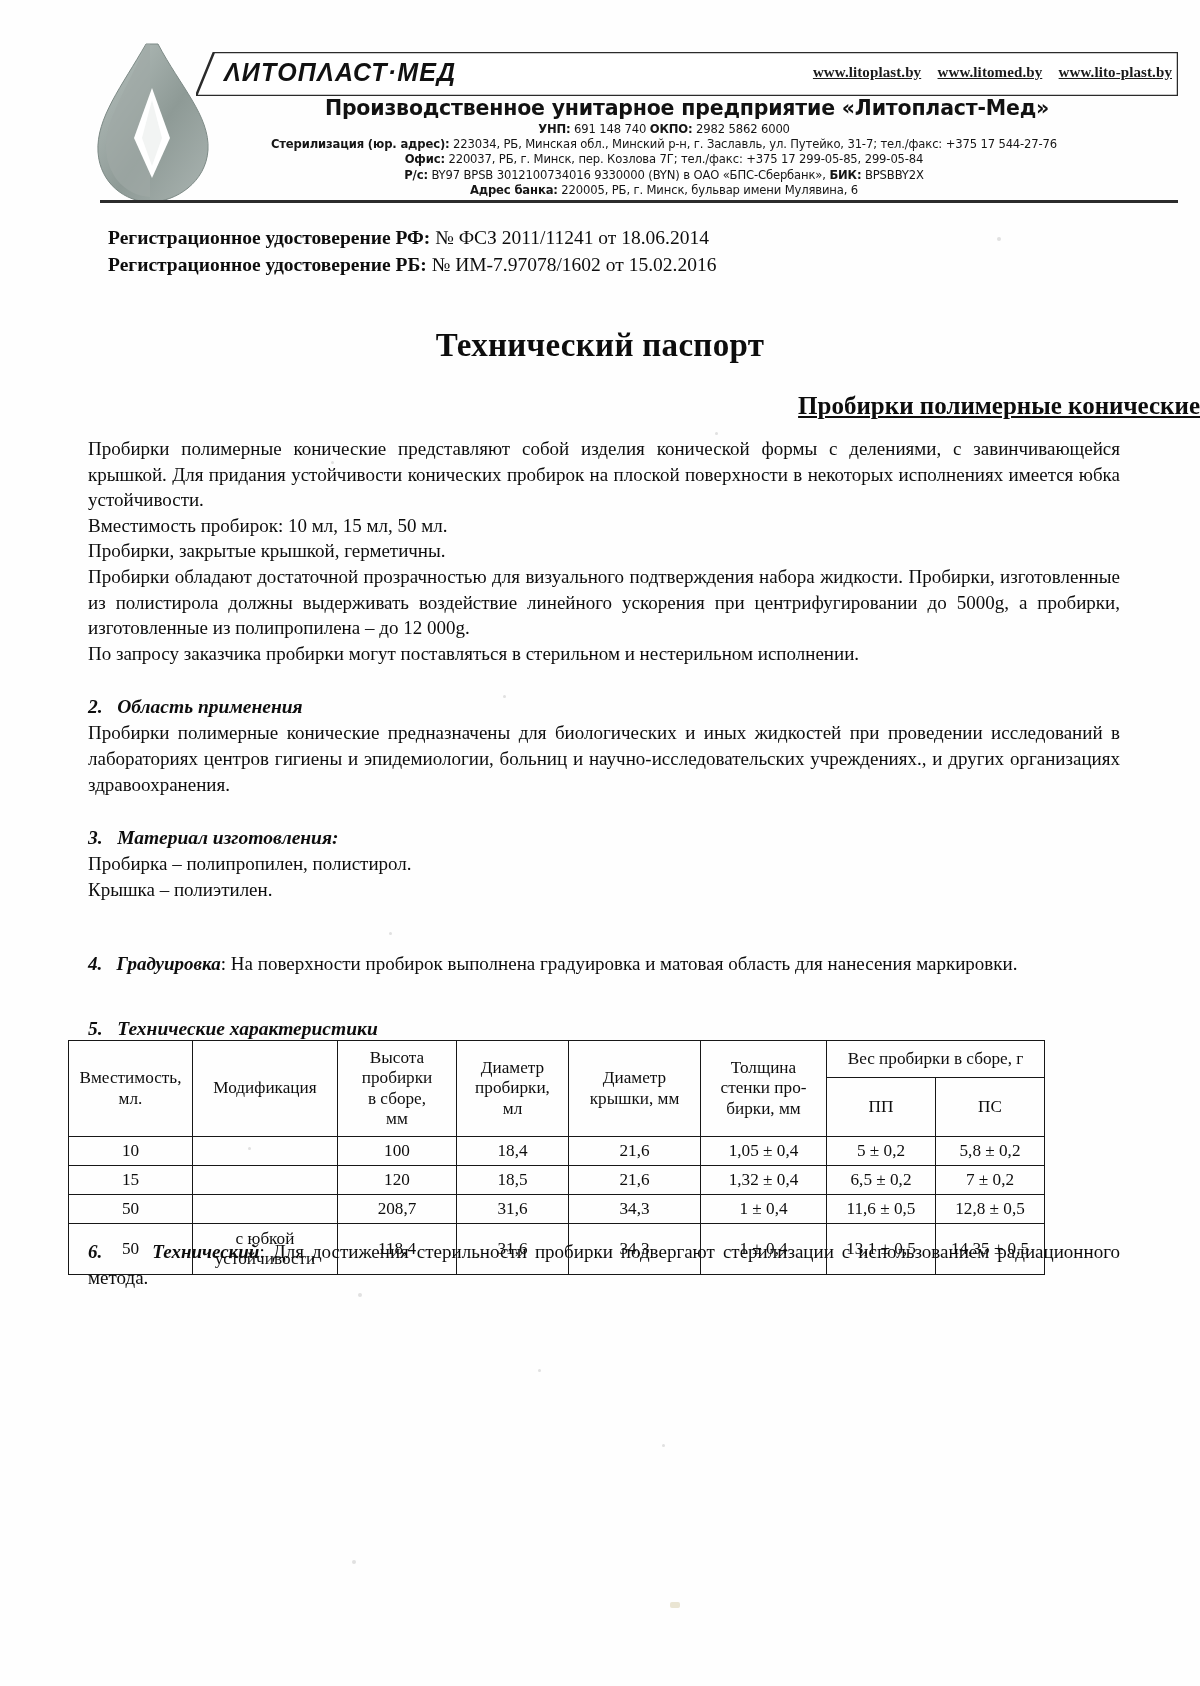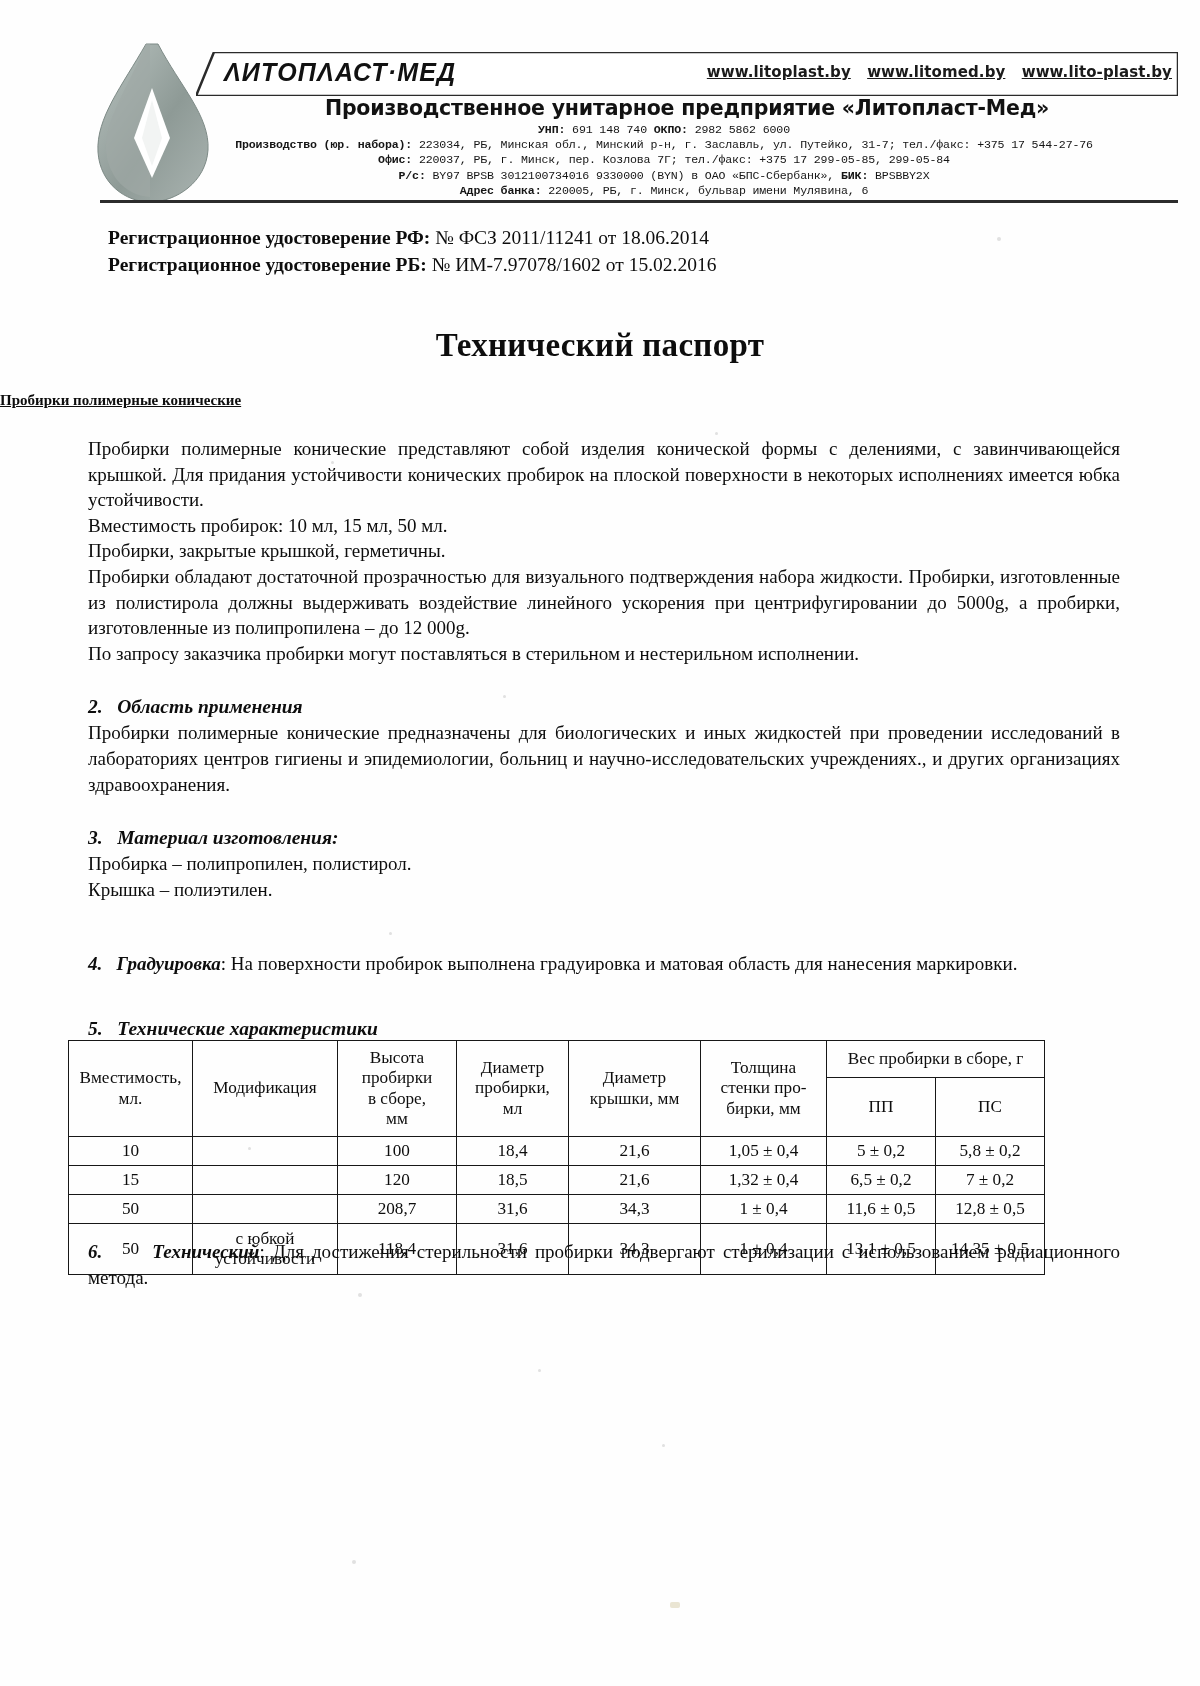--- a/index.html
+++ b/index.html
@@ -62,21 +62,21 @@
   .brand-sites {
     position: absolute;
     right: 6px;
     top: 11px;
     font-family: "DejaVu Sans", sans-serif;
     font-weight: bold;
     font-size: 15px;
     color: #1b1b1b;
     letter-spacing: 0.1px;
   }
-  .brand-sites span { text-decoration: underline; margin-left: 11px; }
+  .brand-sites span { text-decoration: underline; margin-left: 11px; font-family: Liberation Serif, serif; }
 
   .company-name {
     position: absolute;
     left: 196px;
     right: 22px;
     top: 96px;
     text-align: center;
     font-family: "DejaVu Sans", sans-serif;
     font-weight: bold;
     font-size: 20.5px;
@@ -88,21 +88,21 @@
     left: 150px;
     right: 22px;
     top: 122px;
     text-align: center;
     font-family: "DejaVu Sans", sans-serif;
     font-size: 11.6px;
     line-height: 15.2px;
     color: #151515;
     letter-spacing: -0.15px;
   }
-  .org-lines .ln { white-space: nowrap; font-family: Liberation Mono, monospace; }
+  .org-lines .ln { white-space: nowrap; }
   .org-lines b { font-weight: bold; }
   .rule-bottom {
     position: absolute;
     left: 100px;
     right: 22px;
     top: 200px;
     height: 3px;
     background: #2c2c2c;
   }
 
@@ -124,22 +124,22 @@
     top: 327px;
     text-align: center;
     font-size: 33px;
     font-weight: bold;
     letter-spacing: 0.3px;
   }
   .doc-subtitle {
     position: absolute;
     left: 0; right: 0;
     top: 392px;
-    text-align: left;
-    font-size: 15px;
+    text-align: right;
+    font-size: 25px;
     font-weight: bold;
     text-decoration: underline;
   }
 
   
   .body {
     position: absolute;
     left: 88px;
     top: 436px;
     width: 1032px;
@@ -253,21 +253,21 @@
         <span>www.litoplast.by</span>
         <span>www.litomed.by</span>
         <span>www.lito-plast.by</span>
       </div>
     </div>
 
     <div class="company-name">Производственное унитарное предприятие «Литопласт-Мед»</div>
 
     <div class="org-lines">
       <div class="ln"><b>УНП:</b> 691 148 740  <b>ОКПО:</b> 2982 5862 6000</div>
-      <div class="ln"><b>Производство (юр. набора):</b> 223034, РБ, Минская обл., Минский р-н, г. Заславль, ул. Путейко, 31-7; тел./факс: +375 17 544-27-76</div>
+      <div class="ln"><b>Стерилизация (юр. адрес):</b> 223034, РБ, Минская обл., Минский р-н, г. Заславль, ул. Путейко, 31-7; тел./факс: +375 17 544-27-76</div>
       <div class="ln"><b>Офис:</b> 220037, РБ, г. Минск, пер. Козлова 7Г; тел./факс: +375 17 299-05-85, 299-05-84</div>
       <div class="ln"><b>Р/с:</b> BY97 BPSB 3012100734016 9330000 (BYN) в ОАО «БПС-Сбербанк», <b>БИК:</b> BPSBBY2X</div>
       <div class="ln"><b>Адрес банка:</b> 220005, РБ, г. Минск, бульвар имени Мулявина, 6</div>
     </div>
 
     <div class="rule-bottom"></div>
   </div>
 
   <div class="reg-block">
     <div class="reg-line">

